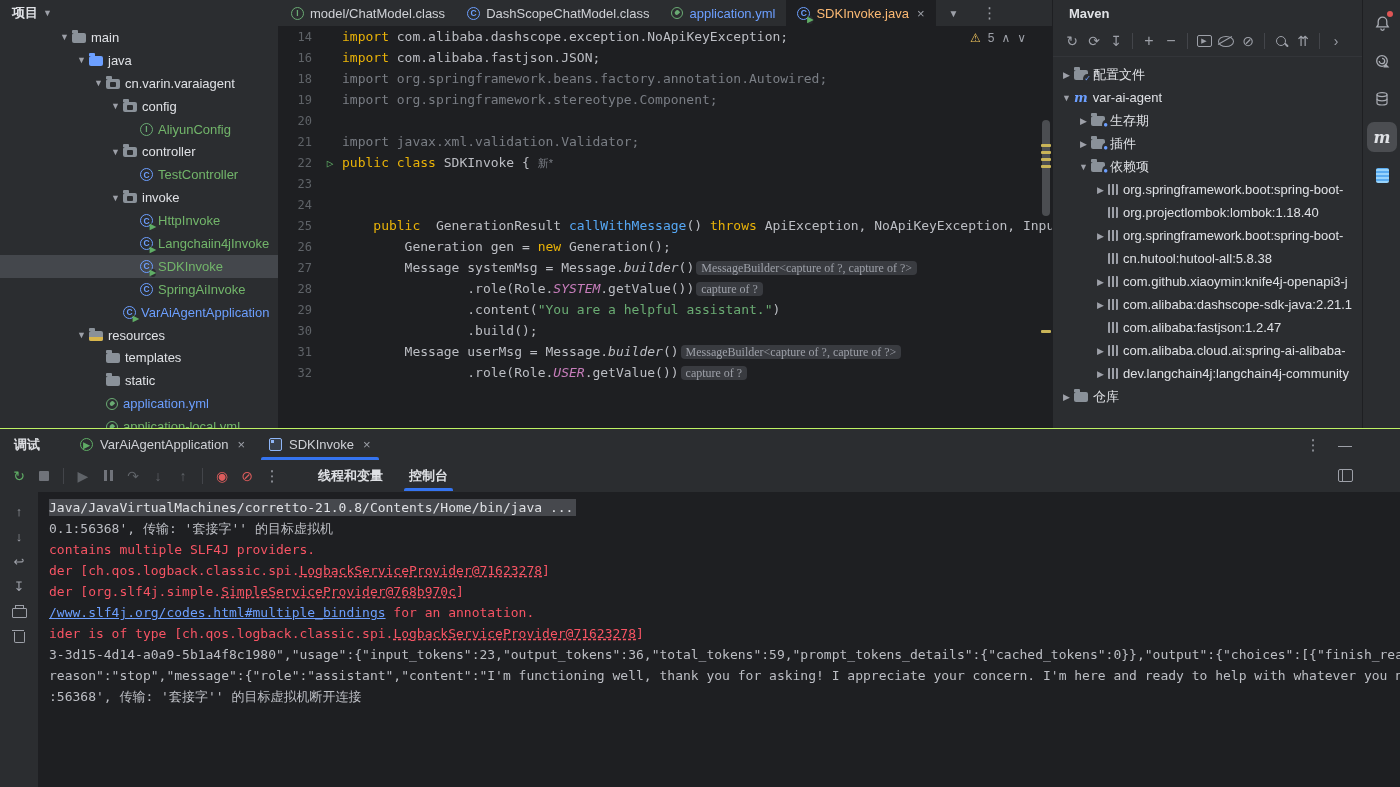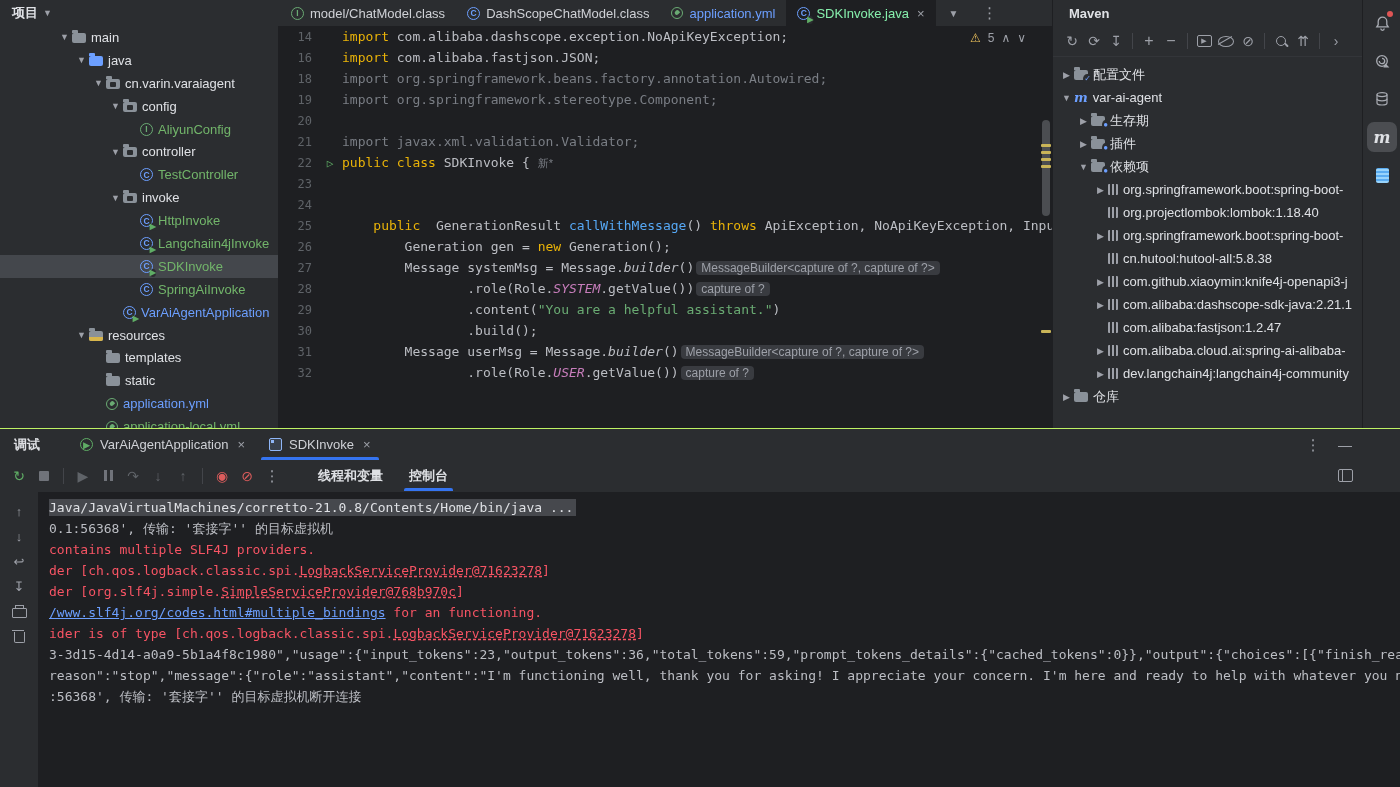--- a/index.html
+++ b/index.html
@@ -14,21 +14,21 @@
 
   
   #top-bar{position:absolute;left:0;top:0;width:1052px;height:26px;background:#2b2d30;
            border-bottom:1px solid #26282b;display:flex;align-items:center;}
   #project-label{margin-left:12px;font-weight:bold;display:flex;align-items:center;gap:5px;}
   #project-label .chev{color:#9da0a8;font-size:9px;}
   #editor-tabs{position:absolute;left:280px;top:0;height:26px;display:flex;align-items:stretch;}
   .etab{display:flex;align-items:center;gap:6px;padding:0 11px;cursor:default;}
   .etab.active{background:#1e1f22;}
   .etab-lbl{color:#cfd1d6;white-space:nowrap;}
-  .etab-lbl.b{color:#6c9fff;} .etab-lbl.g{color:#86efac;}
+  .etab-lbl.b{color:#6c9fff;} .etab-lbl.g{color:#fdba74;}
   .tclose{color:#9da0a8;font-size:13px;margin-left:2px;}
   .tbar-extra{display:flex;align-items:center;color:#9da0a8;}
   .tbar-extra>span{padding:0 7px;}
 
   
   #project-panel{position:absolute;left:0;top:26px;width:278px;height:402px;overflow:hidden;background:#2b2d30;}
   .trow{display:flex;align-items:center;height:22.9px;white-space:nowrap;overflow:hidden;}
   .trow.sel{background:#44474c;}
   .trow .chev{width:15px;flex:none;text-align:center;color:#9da0a8;font-size:9px;}
   .trow .lbl{margin-left:5px;}
@@ -53,21 +53,21 @@
 
   
   #editor-area{position:absolute;left:278px;top:26px;width:774px;height:402px;background:#1e1f22;overflow:hidden;}
   .cline{display:flex;height:21px;align-items:center;white-space:pre;font-family:"DejaVu Sans Mono",monospace;font-size:13px;}
   .lnum{width:34px;flex:none;text-align:right;color:#5f6368;font-size:12px;padding-right:6px;}
   .gslot{width:24px;flex:none;text-align:center;}
   .runarrow{color:#5fad65;font-size:11px;cursor:pointer;}
   .ccode{white-space:pre;}
   .sk{color:#eab308;} .sp{color:#bcbec4;} .sg{color:#7a7e85;} .sf{color:#56a8f5;}
   .ss{color:#6aab73;} .sc{color:#c77dbb;font-style:italic;} .si{color:#bcbec4;font-style:italic;}
-  .hint{background:#393b40;color:#9da0a8;font-family:Liberation Sans, sans-serif;font-size:12px;
+  .hint{background:#393b40;color:#9da0a8;font-family:Liberation Serif, serif;font-size:12px;
         border-radius:4px;padding:0 5px;margin-left:2px;}
   .snew{color:#7a7e85;font-size:11px;font-family:"Liberation Sans",sans-serif;}
   #warn-widget{position:absolute;right:22px;top:5px;display:flex;align-items:center;gap:7px;
                color:#9da0a8;font-size:12px;background:#1e1f22;padding:0 4px;}
   #warn-widget .warnico{color:#f2c55c;font-size:12px;}
   #editor-scrollbar{position:absolute;right:0;top:0;width:12px;height:402px;}
   #scroll-thumb{position:absolute;left:2px;width:8px;background:#4b4d51;border-radius:4px;}
   .smark{position:absolute;left:1px;width:10px;height:2.5px;background:#c9b458;border-radius:1px;}
 
   
@@ -641,21 +641,21 @@
               <span class="trashico"></span>
             </span>
           </span>
         </div>
       <div id="console-text">
           <div class="con-line"><span class="csel">Java/JavaVirtualMachines/corretto-21.0.8/Contents/Home/bin/java ...</span></div>
           <div class="con-line"><span class="cp">0.1:56368', 传输: '套接字'' 的目标虚拟机</span></div>
           <div class="con-line"><span class="ce">contains multiple SLF4J providers.</span></div>
           <div class="con-line"><span class="ce">der [ch.qos.logback.classic.spi.</span><span class="ceu">LogbackServiceProvider@71623278</span><span class="ce">]</span></div>
           <div class="con-line"><span class="ce">der [org.slf4j.simple.</span><span class="ceu">SimpleServiceProvider@768b970c</span><span class="ce">]</span></div>
-          <div class="con-line"><span class="clink">/www.slf4j.org/codes.html#multiple_bindings</span><span class="ce"> for an functioning.</span></div>
+          <div class="con-line"><span class="clink">/www.slf4j.org/codes.html#multiple_bindings</span><span class="ce"> for an annotation.</span></div>
           <div class="con-line"><span class="ce">ider is of type [ch.qos.logback.classic.spi.</span><span class="ceu">LogbackServiceProvider@71623278</span><span class="ce">]</span></div>
           <div class="con-line"><span class="cp">3-3d15-4d14-a0a9-5b1a4f8c1980","usage":{"input_tokens":23,"output_tokens":36,"total_tokens":59,"prompt_tokens_details":{"cached_tokens":0}},"output":{"choices":[{"finish_reason"</span></div>
           <div class="con-line"><span class="cp">reason":"stop","message":{"role":"assistant","content":"I'm functioning well, thank you for asking! I appreciate your concern. I'm here and ready to help with whatever you need.</span></div>
           <div class="con-line"><span class="cp">:56368', 传输: '套接字'' 的目标虚拟机断开连接</span></div>
         </div>
     </div>
   </div>
 
 </div>
 

